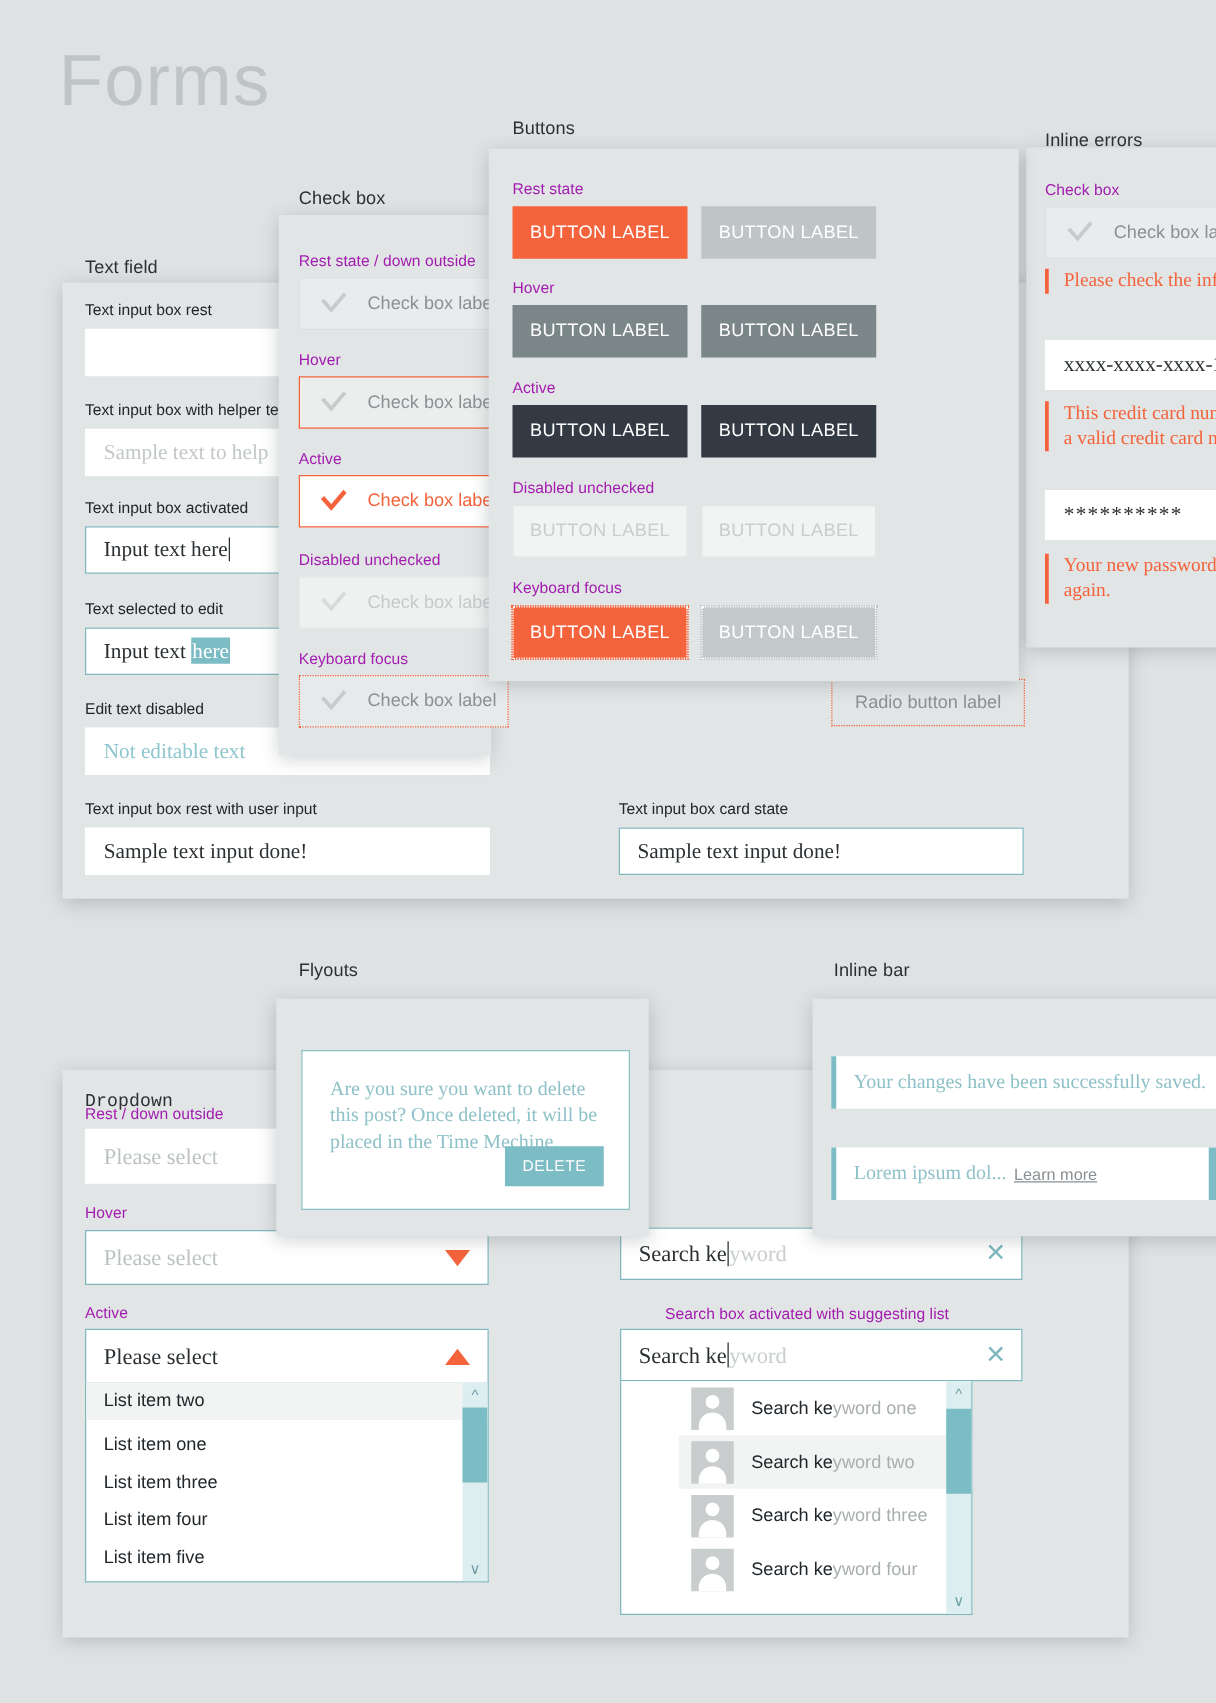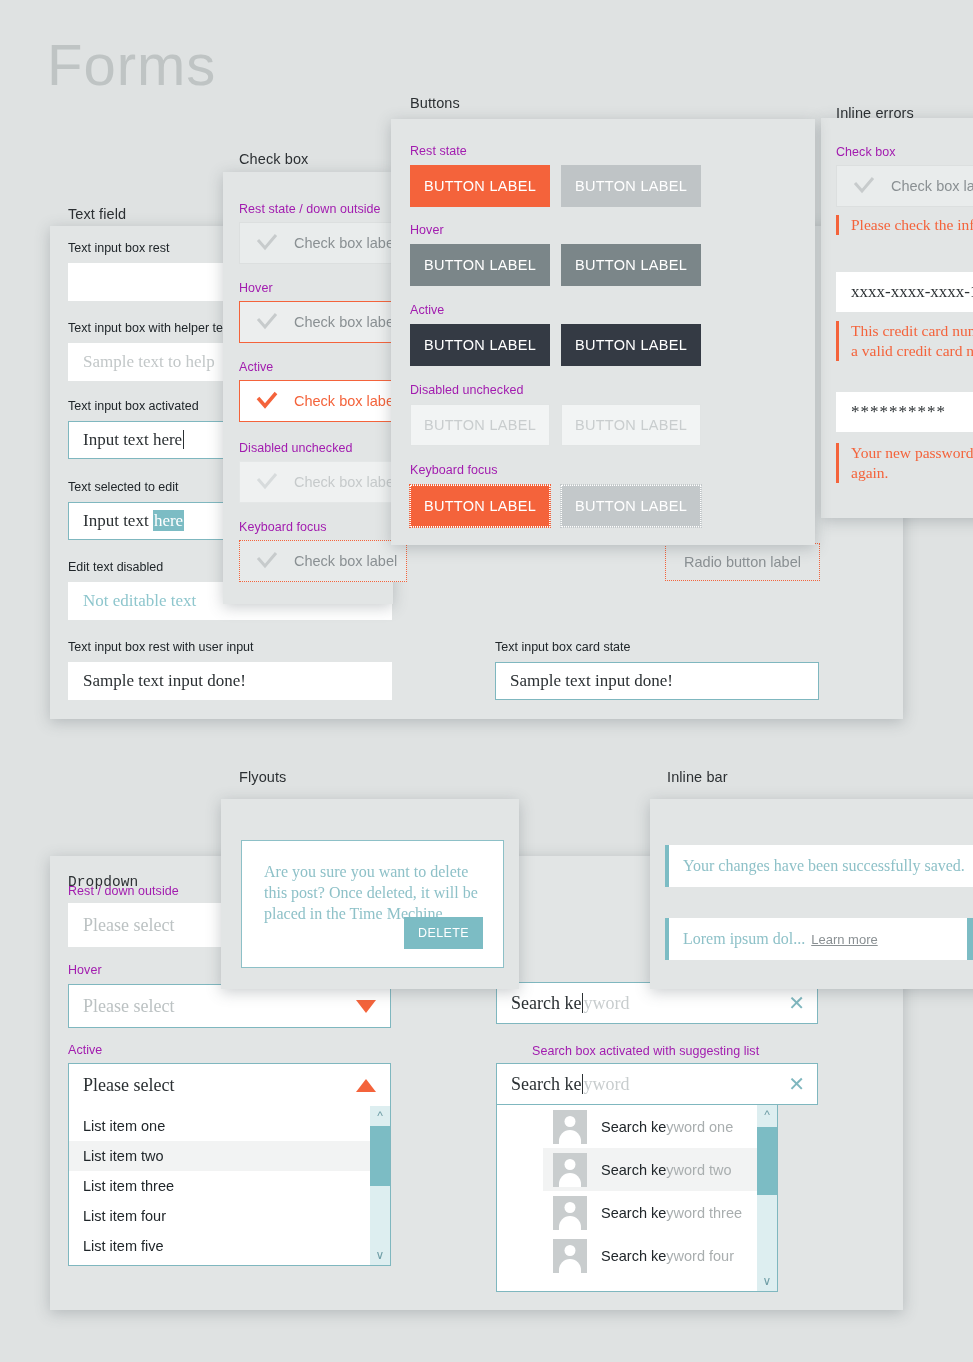--- a/index.html
+++ b/index.html
@@ -466,22 +466,22 @@
     <span>Please select</span>
     <span class="tri down"></span>
   </div>
 
   <div class="group-label" style="position:absolute; left:68px; top:1044px;">Active</div>
   <div class="dd teal opened" style="position:absolute; left:68px; top:1063px; width:323px;">
     <span>Please select</span>
     <span class="tri up"></span>
   </div>
   <div class="dd-list" style="position:absolute; left:68px; top:1106px; width:323px; height:160px;">
+    <div class="li hl">List item two</div>
     <div class="li" style="margin-top:5px;">List item one</div>
-    <div class="li hl">List item two</div>
     <div class="li">List item three</div>
     <div class="li">List item four</div>
     <div class="li">List item five</div>
     <div class="sbar">
       <div class="arrow">^</div>
       <div class="thumb" style="top:20px; height:60px;"></div>
       <div class="arrow" style="position:absolute; bottom:0; left:0; right:0;">∨</div>
     </div>
   </div>
 

